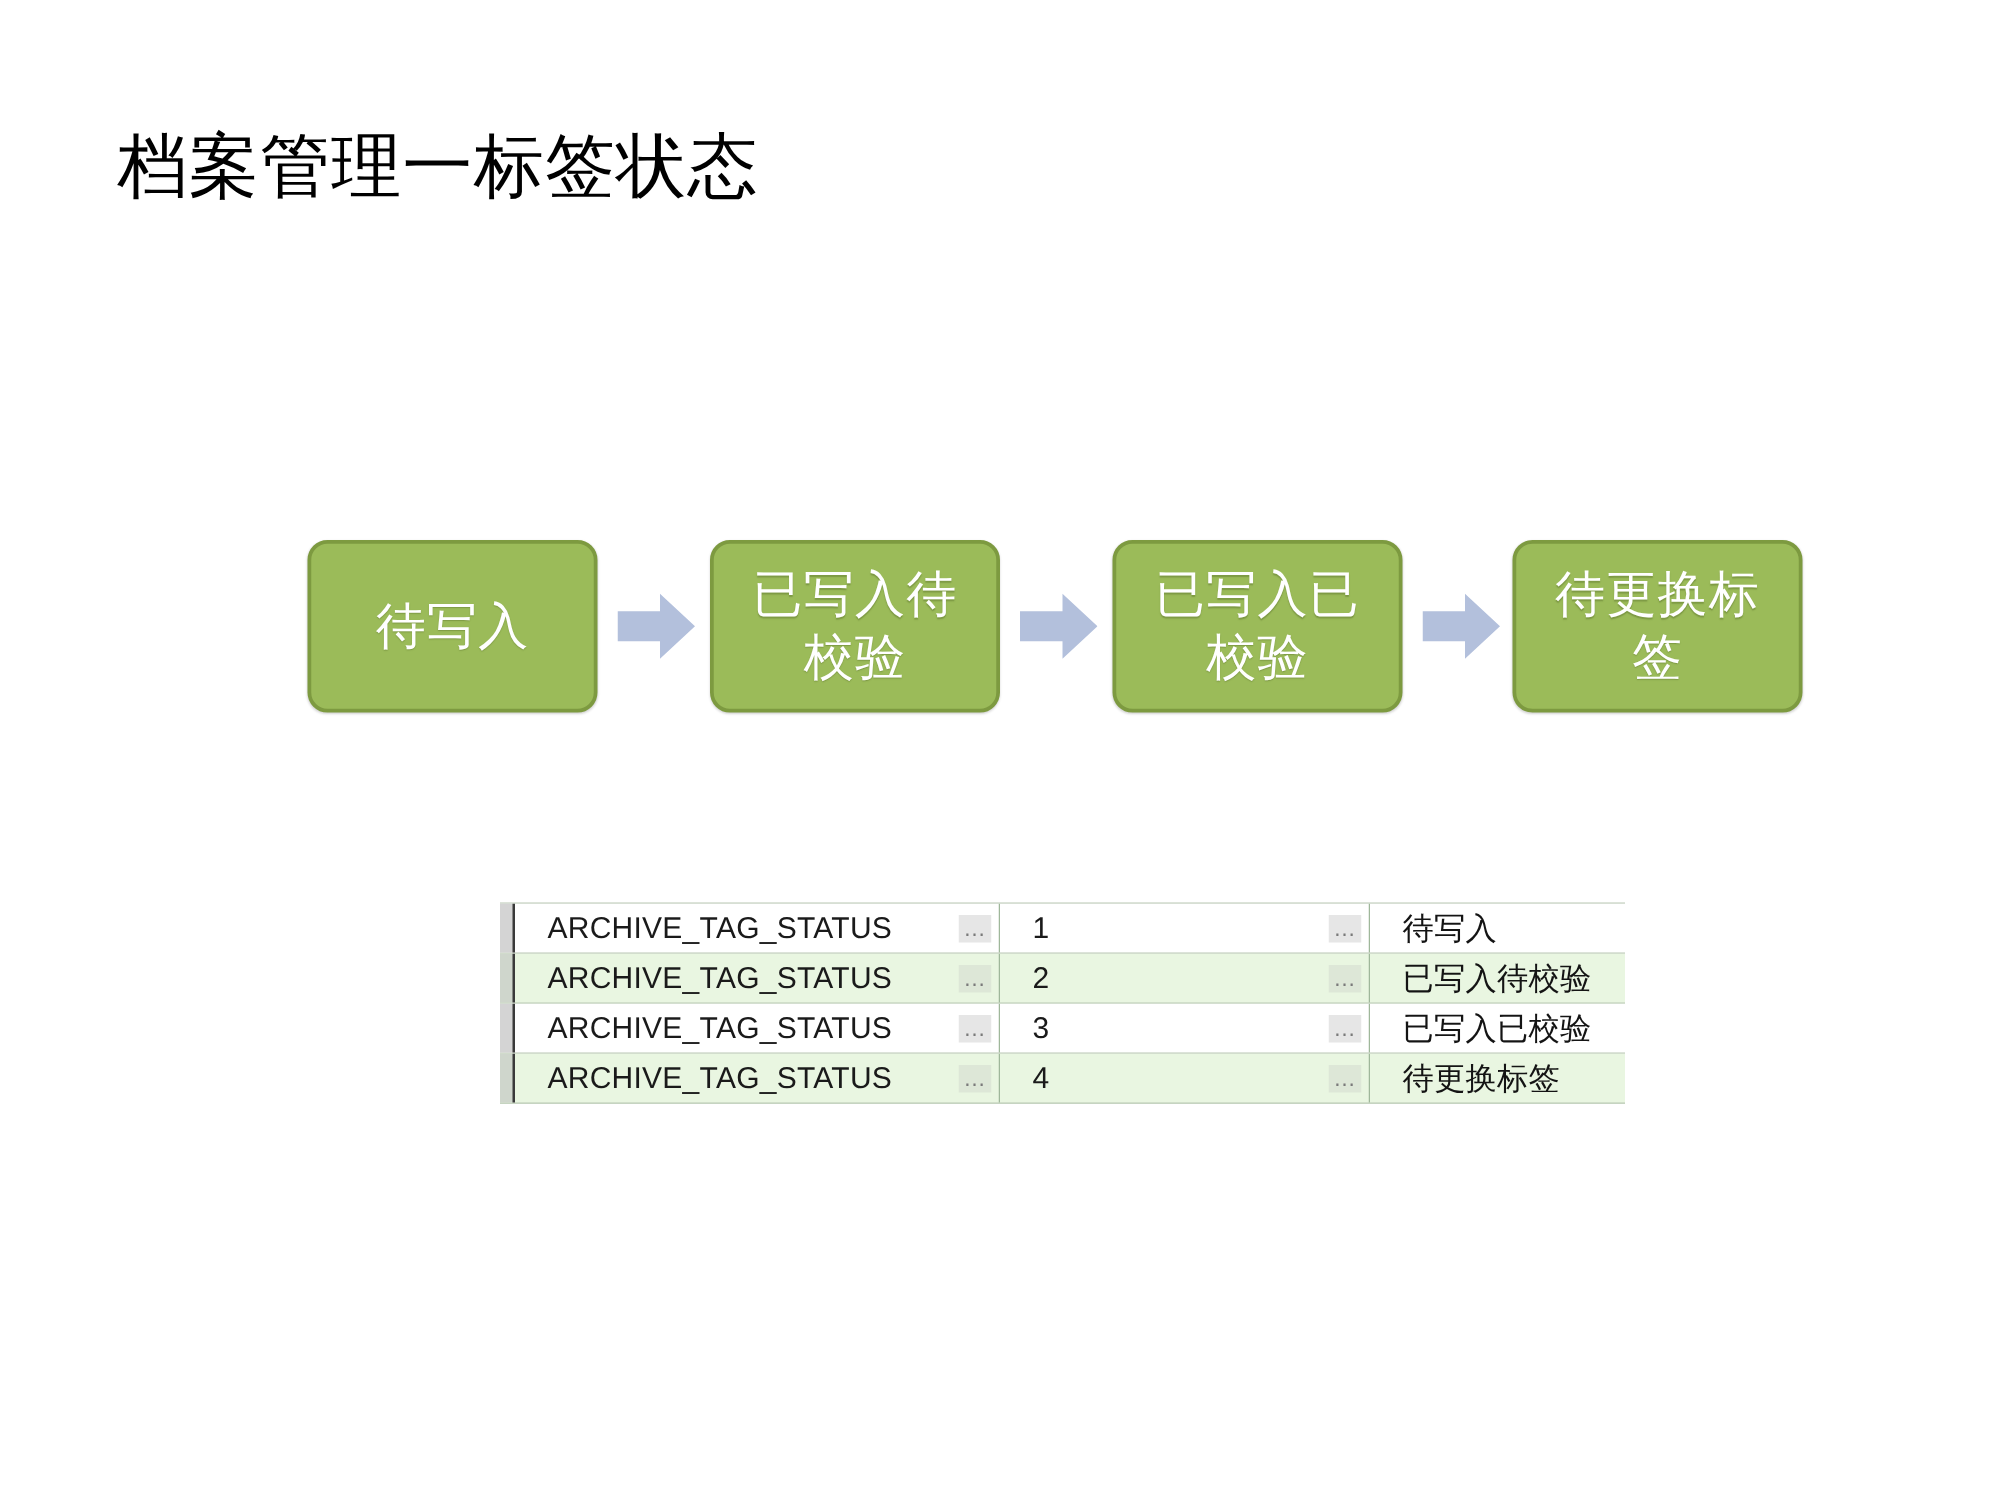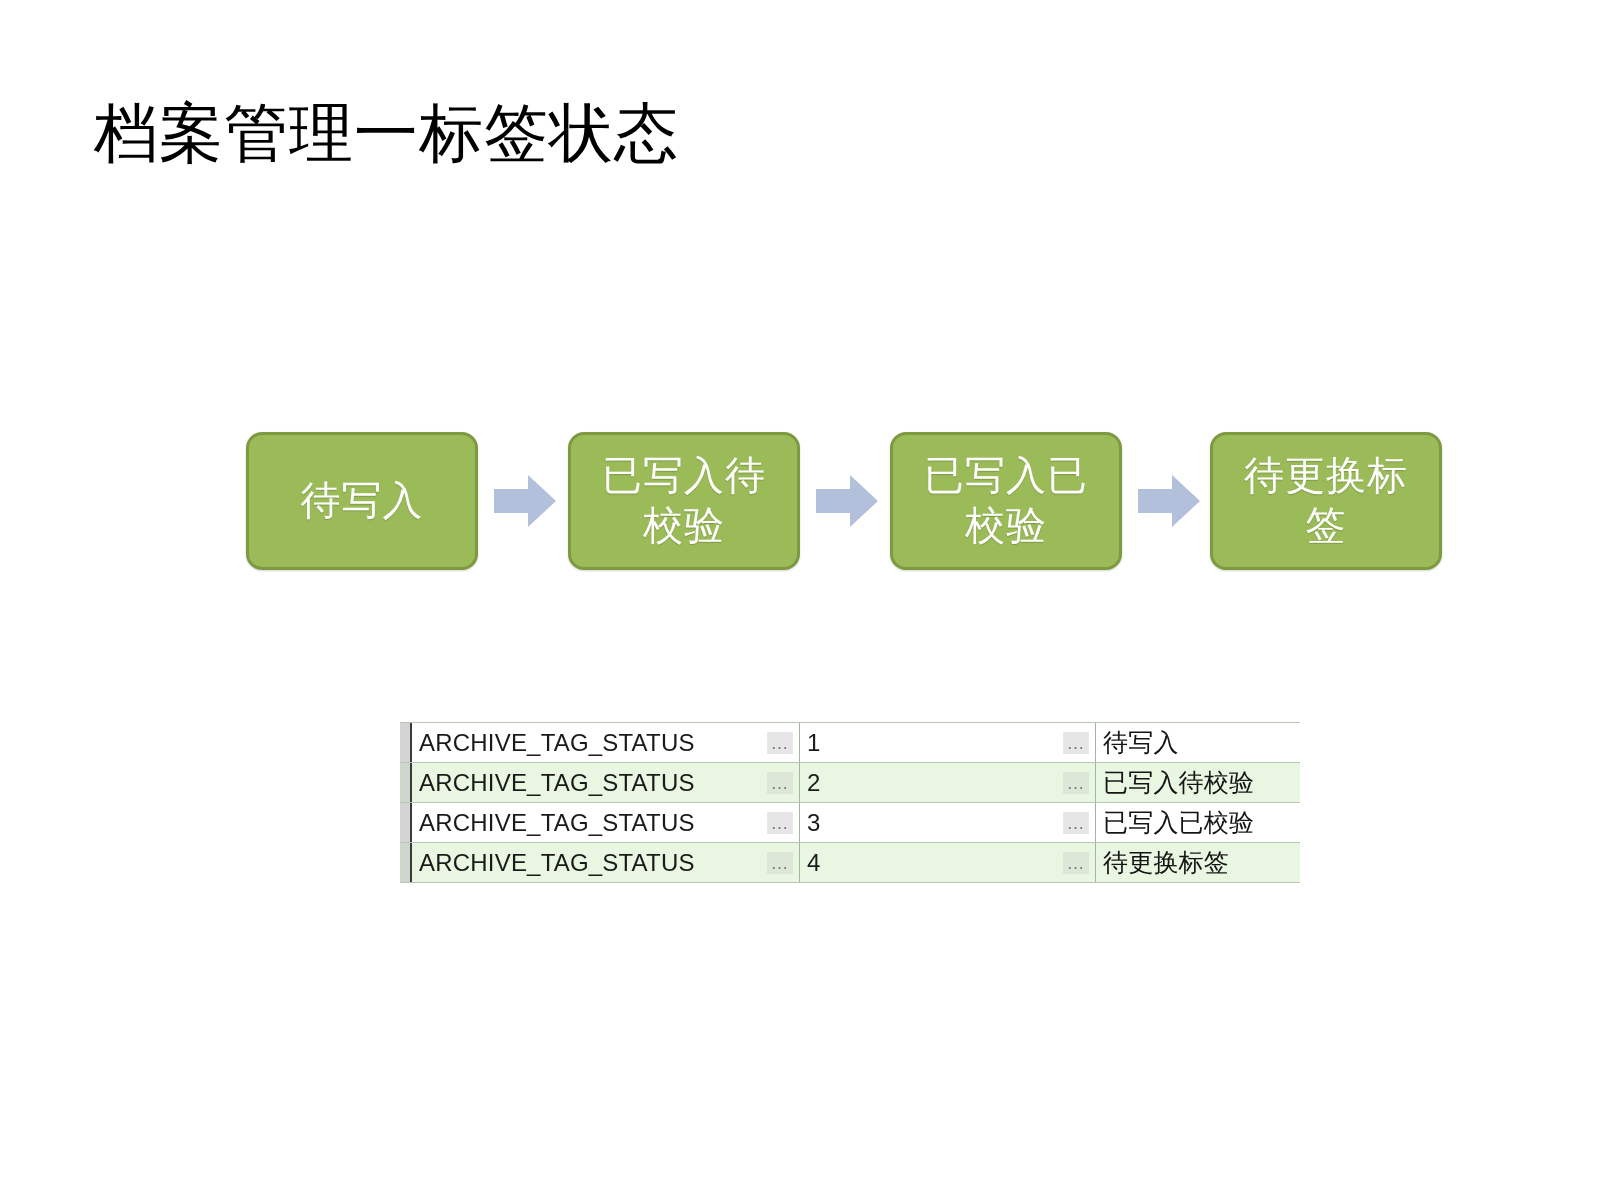--- a/index.html
+++ b/index.html
@@ -16,21 +16,21 @@
     font-family: "Liberation Serif", "DejaVu Serif", serif;
     -webkit-font-smoothing: antialiased;
   }
 
   
   #slide-title {
     position: absolute;
     left: 94px;
     top: 86px;
     font-family: "Liberation Serif", "DejaVu Serif", serif;
-    font-size: 64px;
+    font-size: 56px;
     line-height: 96px;
     color: #000000;
     letter-spacing: 1px;
     white-space: nowrap;
   }
 
   
   #flow {
     position: absolute;
     left: 0;
@@ -107,21 +107,21 @@
     border-right: 2px solid #3a3a3a;
     box-sizing: border-box;
   }
   .grid-row.alt .cell-gutter { background: #cfd6cc; }
 
   .cell {
     position: relative;
     display: flex;
     align-items: center;
     box-sizing: border-box;
-    padding-left: 7px;
+    padding-left: 26px;
     font-size: 23px;
     color: #1a1a1a;
     letter-spacing: 0.2px;
     overflow: hidden;
     white-space: nowrap;
   }
   .cell-name   { flex: 0 0 388px; border-right: 1px solid #9fb79a; }
   .cell-value  { flex: 0 0 296px; border-right: 1px solid #9fb79a; }
   .cell-label  { flex: 1 1 auto; }
 

